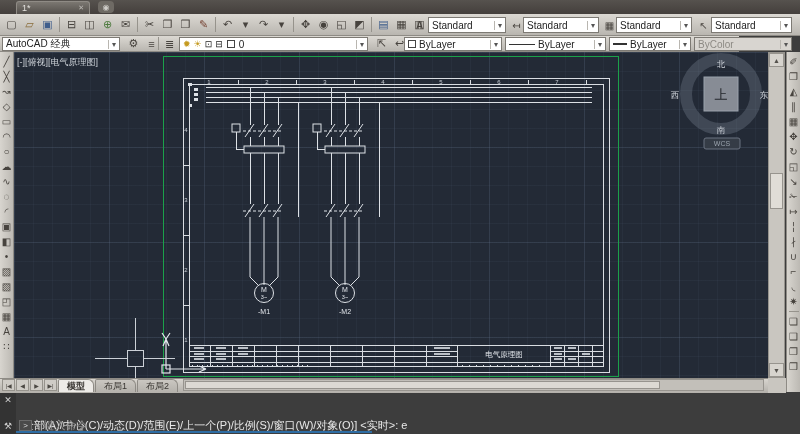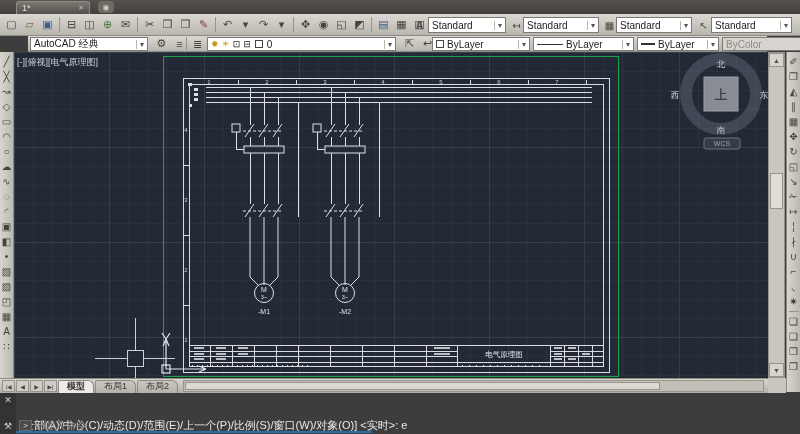--- a/index.html
+++ b/index.html
@@ -14,21 +14,21 @@
   #doc-tab{left:16px;top:1px;width:74px;height:13px;border:1px solid #8f8b85;border-bottom:none;
            border-radius:3px 3px 0 0;background:linear-gradient(#767playing270,#524e4a);
            background:linear-gradient(#7b7771,#534f4b);color:#e3e1dd;font-size:9px;
            display:flex;align-items:center;justify-content:space-between;padding:0 5px;}
   #tab-badge{left:98px;top:1px;width:16px;height:12px;border-radius:4px;background:#6e6a64;
              color:#cfcdc8;font-size:8px;display:flex;align-items:center;justify-content:center;}
 
   
   .bar{background:linear-gradient(#dbd8d2,#b9b6b0);border-bottom:1px solid #8e8b85;}
   #toolbar1{left:0;top:14px;width:800px;height:22px;}
-  #toolbar2{left:0;top:36px;width:739px;height:16px;margin-left:28px;}
+  #toolbar2{left:0;top:36px;width:739px;height:16px;}
   .htb{display:flex;align-items:center;padding-left:3px;gap:1px;height:100%;}
   .tbtn{width:17px;height:17px;display:inline-flex;align-items:center;justify-content:center;
         font-size:11px;color:#47433e;flex:none;}
   .htb .sep{width:1px;height:15px;background:#96938c;margin:0 2px;flex:none;}
   .vtb{display:flex;flex-direction:column;align-items:center;padding-top:2px;}
   .vtb .tbtn{width:13px;height:15px;font-size:10px;}
   .vtb .sep{width:10px;height:1px;background:#96938c;margin:2px 0;}
   .combo{position:absolute;top:3px;height:16px;background:#fff;border:1px solid #7d7a74;
          display:flex;align-items:center;padding:0 3px;font-size:10px;color:#222;gap:3px;text-align:center;}
   .combo .caret{margin-left:auto;font-size:8px;color:#555;border-left:1px solid #b9b6b0;padding-left:3px;}
@@ -54,21 +54,21 @@
       linear-gradient(90deg,rgba(130,150,185,.13) 1px,transparent 1px),
       linear-gradient(rgba(130,150,185,.055) 1px,transparent 1px),
       linear-gradient(90deg,rgba(130,150,185,.055) 1px,transparent 1px);
     background-size:95px 95px,95px 95px,19px 19px,19px 19px;}
   #vp-label{position:absolute;left:3px;top:4px;color:#ccd1d7;font-size:9px;letter-spacing:0;}
   #dwg{position:absolute;left:0;top:0;}
   svg text{font-family:"Liberation Sans",sans-serif;}
 
   
   #tabrow{left:0;top:378px;width:768px;height:15px;background:linear-gradient(#d8d5cf,#b3b0aa);
-          display:flex;align-items:center;padding-left:2px;gap:1px;border-top:1px solid #8e8b85;}
+          display:flex;align-items:flex-start;padding-left:2px;gap:1px;border-top:1px solid #8e8b85;}
   .navbtn{width:13px;height:12px;background:#cfccc6;border:1px solid #96938c;color:#4b4843;
           font-size:6px;display:flex;align-items:center;justify-content:center;flex:none;}
   .ltab{height:13px;padding:0 8px;display:flex;align-items:center;font-size:9px;color:#3a3733;
         border:1px solid #8e8b85;border-bottom:none;background:linear-gradient(#cac7c1,#b5b2ac);
         border-radius:2px 6px 0 0;flex:none;}
   .ltab.active{background:#edebe7;font-weight:bold;}
   #hscroll{flex:1;height:12px;margin:0 4px;background:#c2bfb9;border:1px solid #97948e;position:relative;}
   #hthumb{position:absolute;left:1px;top:1px;width:82%;height:8px;background:#dcd9d3;border:1px solid #97948e;}
 
   

